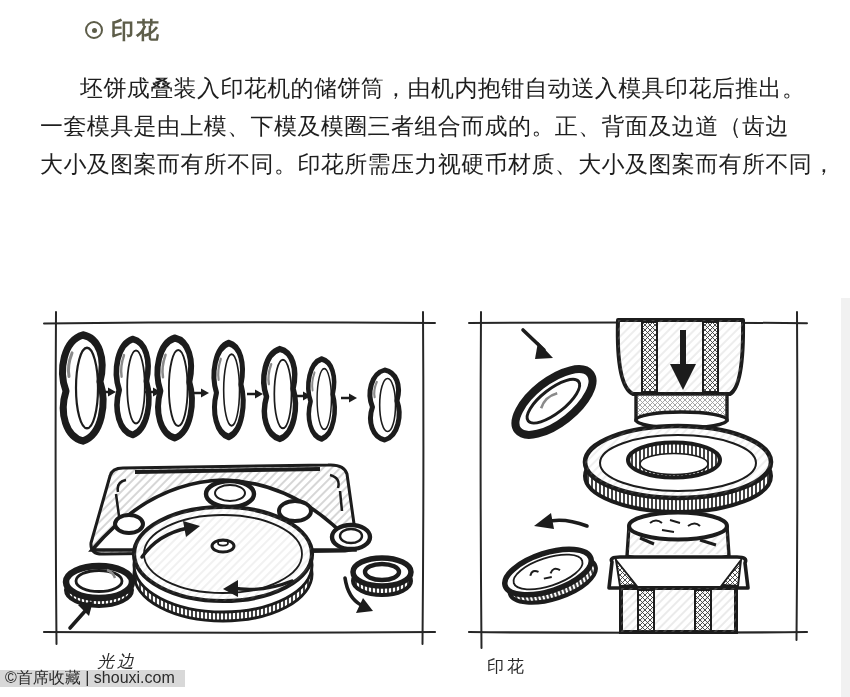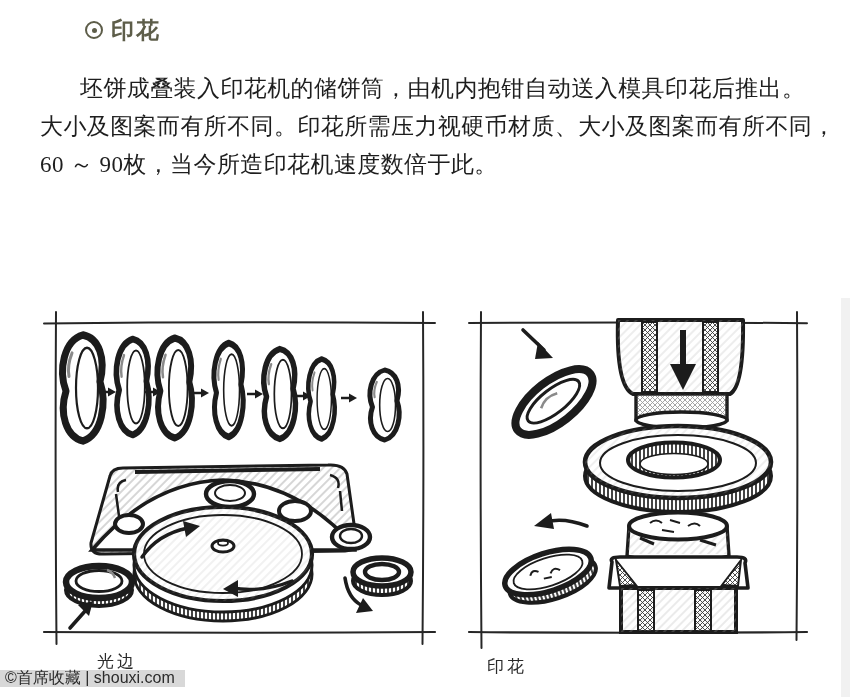--- a/index.html
+++ b/index.html
@@ -23,42 +23,42 @@
   }
   .para .line{height:38px;line-height:38px;white-space:nowrap;}
   .para .line.first{text-indent:40px;}
   svg.fig{position:absolute;}
   #fig-left{left:30px;top:310px;}
   #fig-right{left:450px;top:310px;}
   .caption{
     position:absolute;font-size:17px;color:#2a2a2a;letter-spacing:3px;
     font-family:"Liberation Serif","DejaVu Serif",serif;
   }
-  #cap-left{left:97px;top:650px;}
+  #cap-left{left:97px;top:650px;font-style:italic;}
   #cap-right{left:487px;top:655px;}
   .watermark{
     position:absolute;left:0;top:670px;height:17px;z-index:6;
     background:#d8d8d8;color:#2b2b2b;
     font-family:"Liberation Sans","DejaVu Sans",sans-serif;font-size:16px;
     display:flex;align-items:center;padding:0 10px 0 5px;white-space:nowrap;
   }
   .edge-strip{position:absolute;right:0;top:298px;width:9px;height:399px;background:#f1f1f1;}
 </style>
 </head>
 <body>
 
 <div class="heading">
   <span class="bullet"></span>
   <span>印花</span>
 </div>
 
 <div class="para">
   <div class="line first">坯饼成叠装入印花机的储饼筒，由机内抱钳自动送入模具印花后推出。</div>
+  <div class="line">一套模具是由上模、下模及模圈三者组合而成的。正、背面及边道（齿边</div>
   <div class="line">大小及图案而有所不同。印花所需压力视硬币材质、大小及图案而有所不同，</div>
-  <div class="line">60 ～ 90枚，当今所造印花机速度数倍于此。</div>
 </div>
 
 <svg id="fig-left" class="fig" width="420" height="350" viewBox="0 0 420 350">
   <defs>
     <pattern id="lh1" width="6" height="6" patternUnits="userSpaceOnUse" patternTransform="rotate(45)">
       <path d="M1,0 V6" stroke="#adadad" stroke-width="1"></path>
     </pattern>
     <pattern id="cd1" width="5" height="5" patternUnits="userSpaceOnUse">
       <path d="M0,5 L5,0 M0,0 L5,5" stroke="#3a3a3a" stroke-width="0.9"></path>
     </pattern>

